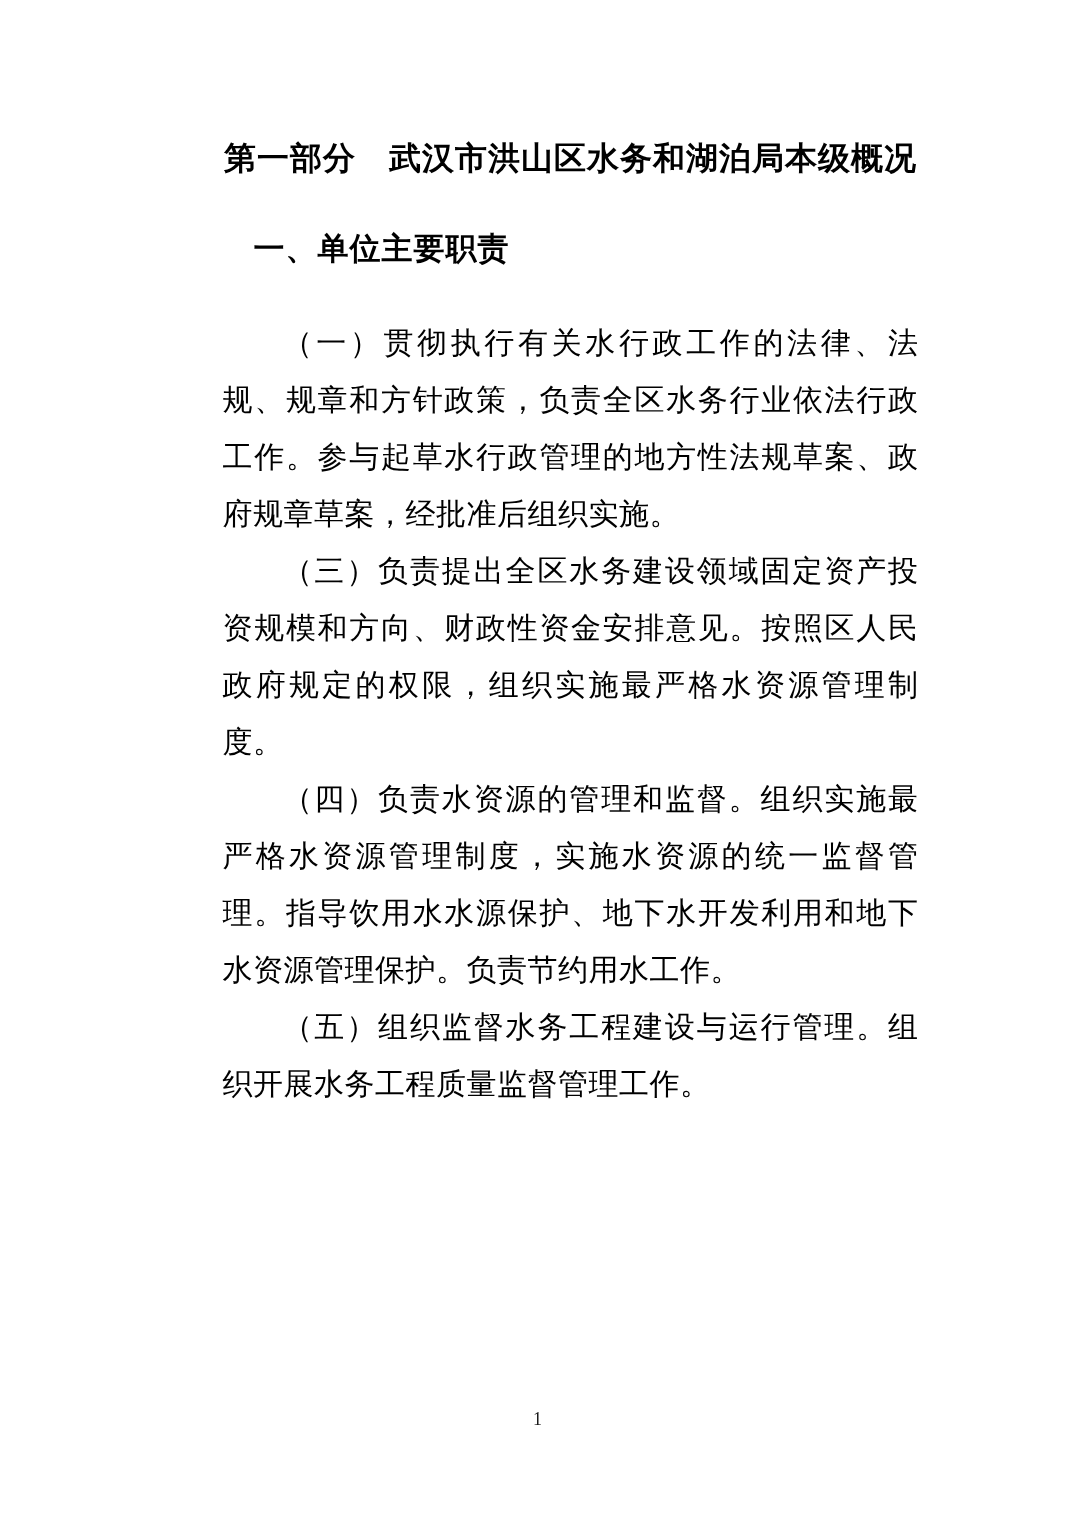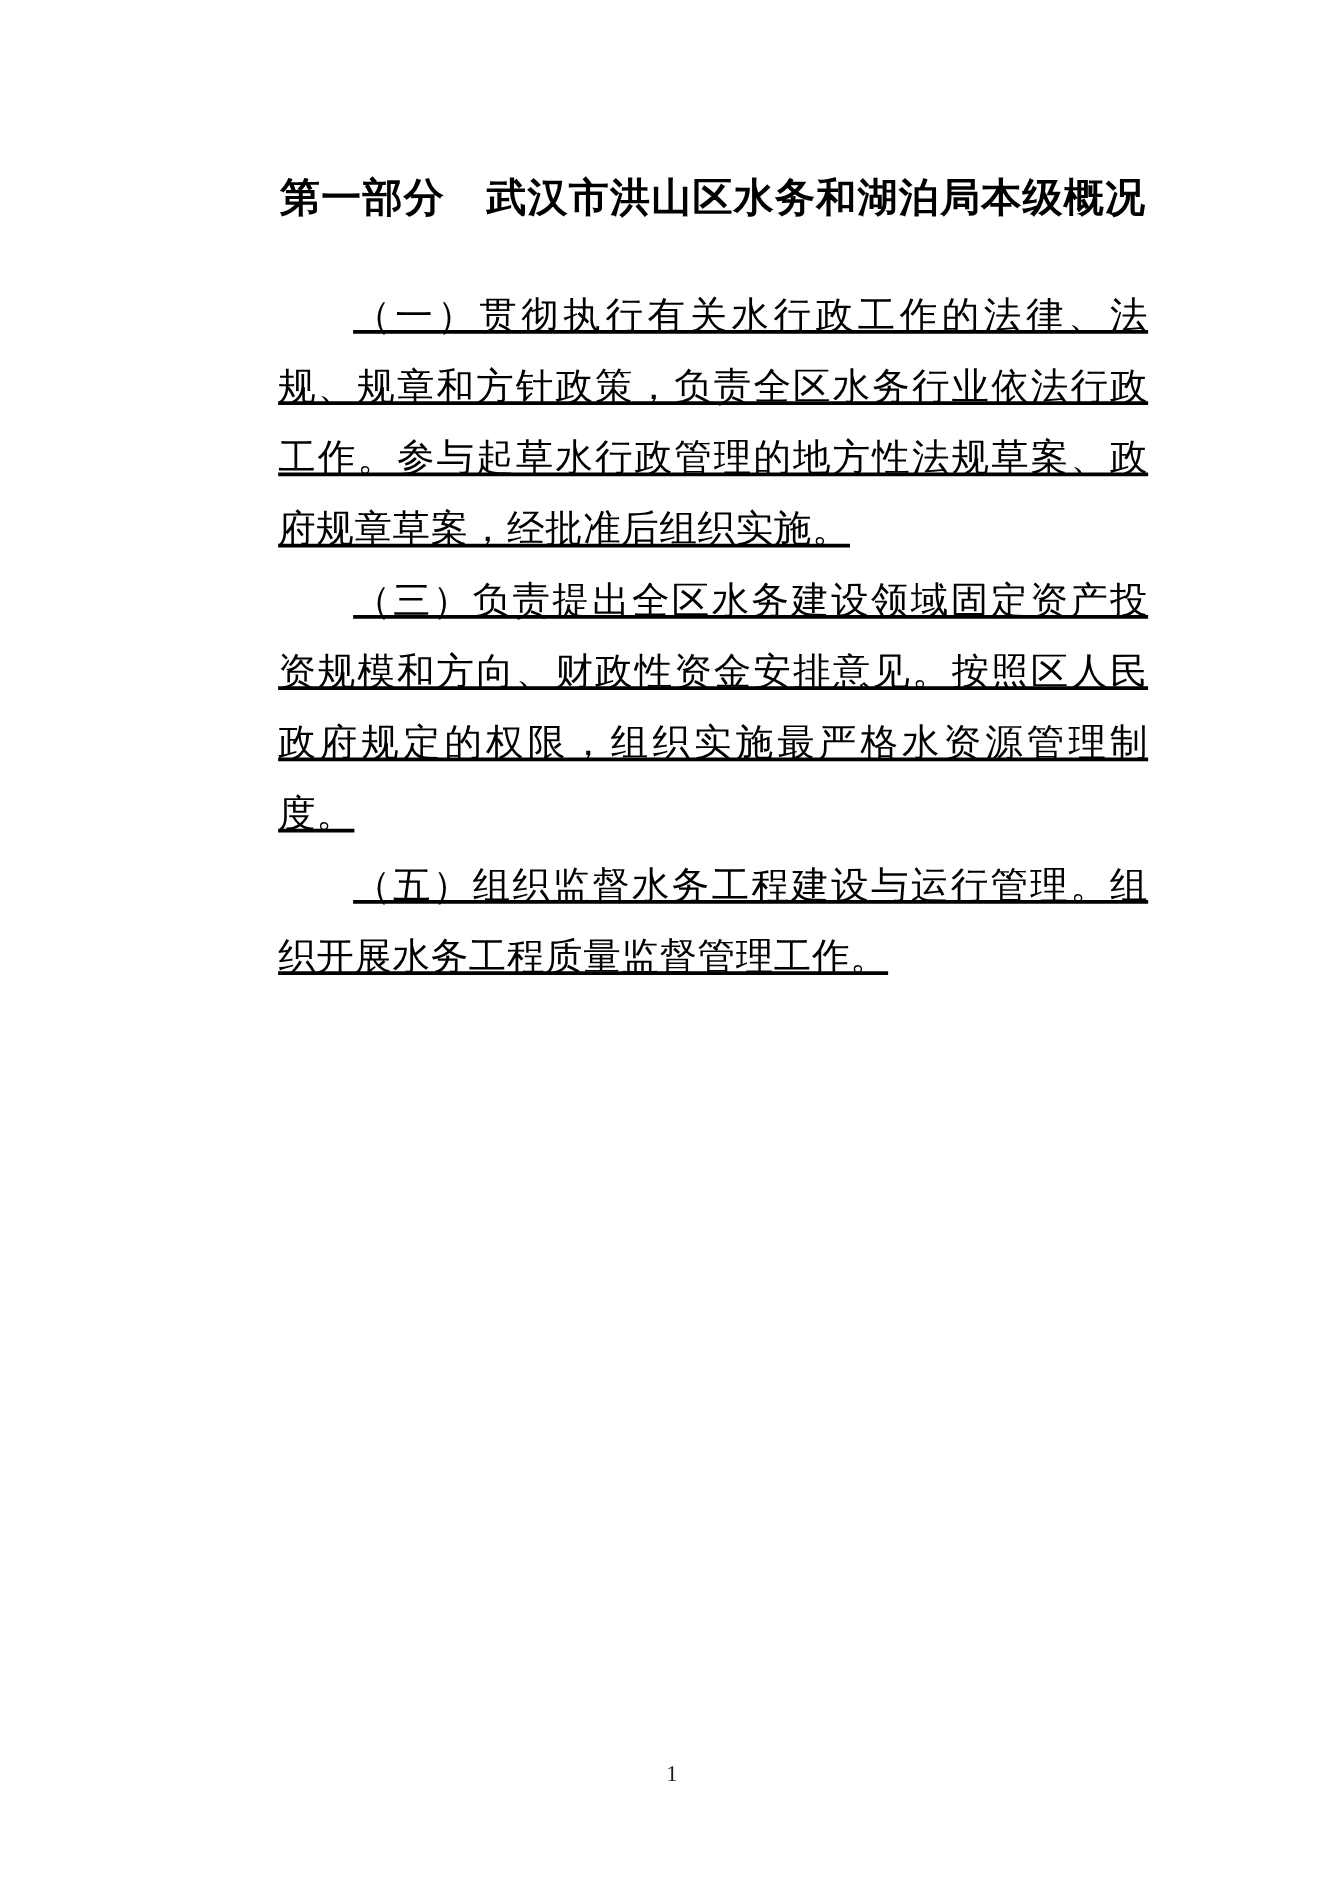--- a/index.html
+++ b/index.html
@@ -33,21 +33,20 @@
     font-family: "Liberation Sans", "DejaVu Sans", sans-serif;
     font-weight: 700;
     font-size: 31px;
     line-height: 38px;
     margin: 52px 0 0 0;
     text-indent: 1em;
     letter-spacing: 1px;
   }
   .doc-body {
     margin-top: 46px;
-    text-decoration: underline;
   }
   .doc-body p {
     margin: 0;
     font-size: 30px;
     line-height: 57px;
     letter-spacing: 0.5px;
     text-indent: 2em;
     text-align: justify;
     font-weight: 400;
   }
@@ -62,22 +61,24 @@
     color: #1a1a1a;
   }
 </style>
 </head>
 <body>
 
 <div class="doc-page">
 
   <h1 class="doc-title">第一部分　武汉市洪山区水务和湖泊局本级概况</h1>
 
+  <h2 class="section-heading">一、单位主要职责</h2>
 
   <div class="doc-body">
     <p>（一）贯彻执行有关水行政工作的法律、法规、规章和方针政策，负责全区水务行业依法行政工作。参与起草水行政管理的地方性法规草案、政府规章草案，经批准后组织实施。</p>
     <p>（三）负责提出全区水务建设领域固定资产投资规模和方向、财政性资金安排意见。按照区人民政府规定的权限，组织实施最严格水资源管理制度。</p>
+    <p>（四）负责水资源的管理和监督。组织实施最严格水资源管理制度，实施水资源的统一监督管理。指导饮用水水源保护、地下水开发利用和地下水资源管理保护。负责节约用水工作。</p>
     <p>（五）组织监督水务工程建设与运行管理。组织开展水务工程质量监督管理工作。</p>
   </div>
 
   <div class="page-footer">1</div>
 
 </div>
 
 </body></html>

